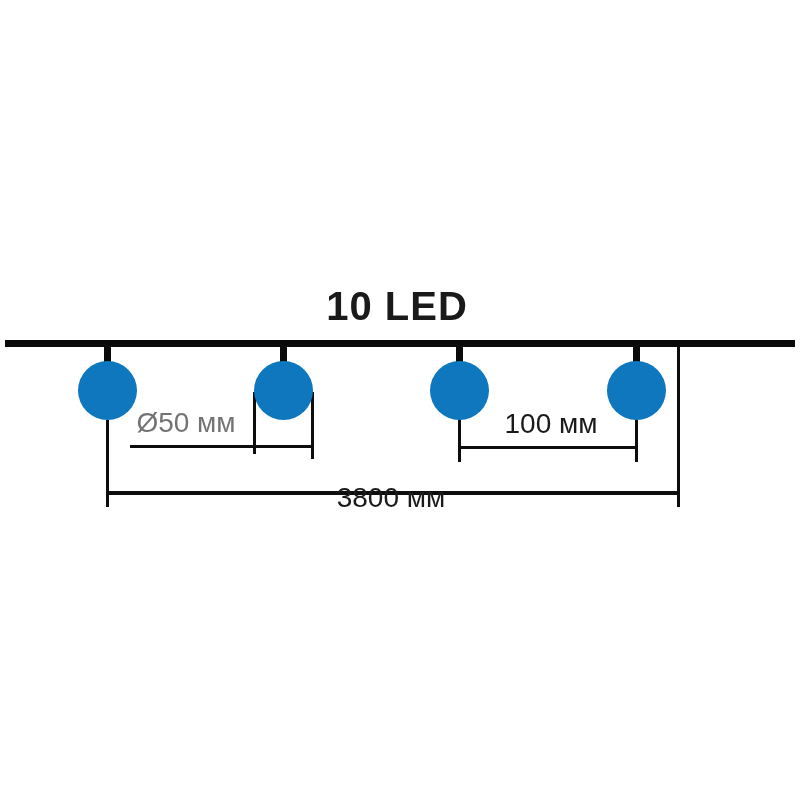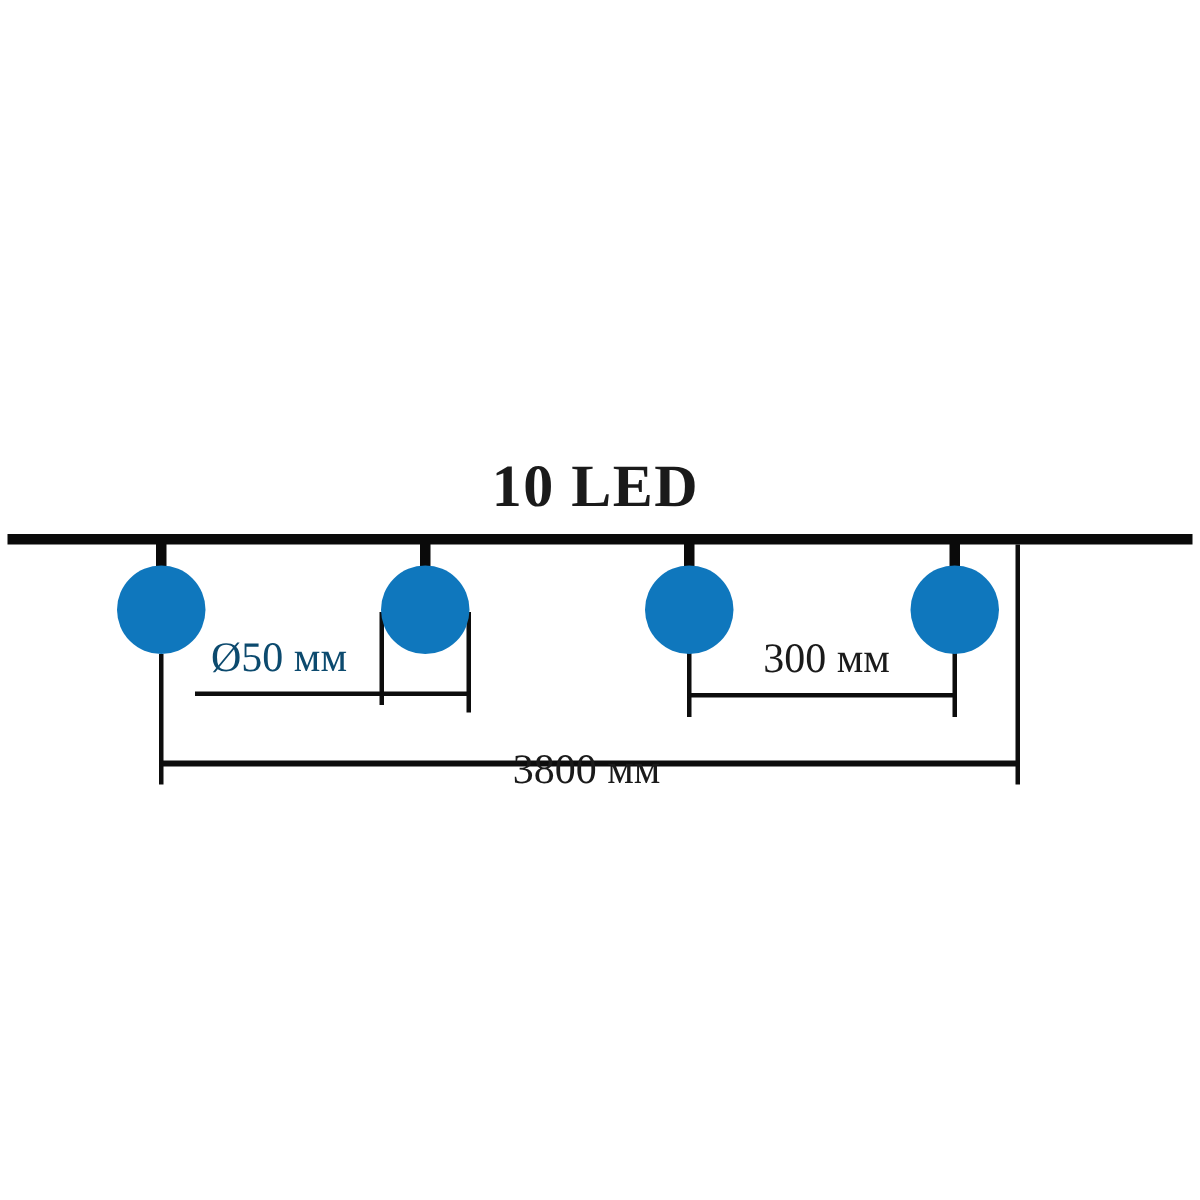--- a/index.html
+++ b/index.html
@@ -3,21 +3,21 @@
 <meta charset="utf-8">
 <style>
   html,body{margin:0;padding:0;}
   body{
     width:800px;height:800px;
     background:#ffffff;
     font-family:"Liberation Sans", sans-serif;
     position:relative;
     overflow:hidden;
   }
-  .canvas{position:absolute;left:0;top:16px;width:800px;height:668px;font-family:Liberation Serif, serif;}
+  .canvas{position:absolute;left:0;top:0;width:800px;height:668px;}
 
   .title{
     position:absolute;
     left:247px;top:284px;width:300px;
     text-align:center;
     font-size:40px;
     font-weight:700;
     letter-spacing:1px;
     color:#1a1a1a;
   }
@@ -84,17 +84,17 @@
 
   <div class="dline" style="left: 106px; top: 420px; width: 3px; height: 87px; background: rgb(13, 13, 13);"></div>
   <div class="dline" style="left: 677px; top: 347px; width: 3px; height: 160px; background: rgb(13, 13, 13);"></div>
   <div class="dline" style="left: 106px; top: 491px; width: 574px; height: 4px; background: rgb(13, 13, 13);"></div>
 
   <div class="bulb b1" style="background: rgb(15, 119, 189);"></div>
   <div class="bulb b2" style="background: rgb(15, 119, 189);"></div>
   <div class="bulb b3" style="background: rgb(15, 119, 189);"></div>
   <div class="bulb b4" style="background: rgb(15, 119, 189);"></div>
 
-  <div class="dim-label label-diameter" style="color: #0c4a6e;">Ø50 мм</div>
-  <div class="dim-label label-spacing" style="color: rgb(26, 26, 26);">300 мм</div>
+  <div class="dim-label label-diameter" style="color: #737373;">Ø50 мм</div>
+  <div class="dim-label label-spacing" style="color: rgb(26, 26, 26);">100 мм</div>
   <div class="dim-label label-total" style="color: rgb(26, 26, 26);">3800 мм</div>
 
 </div>
 
 </body></html>

